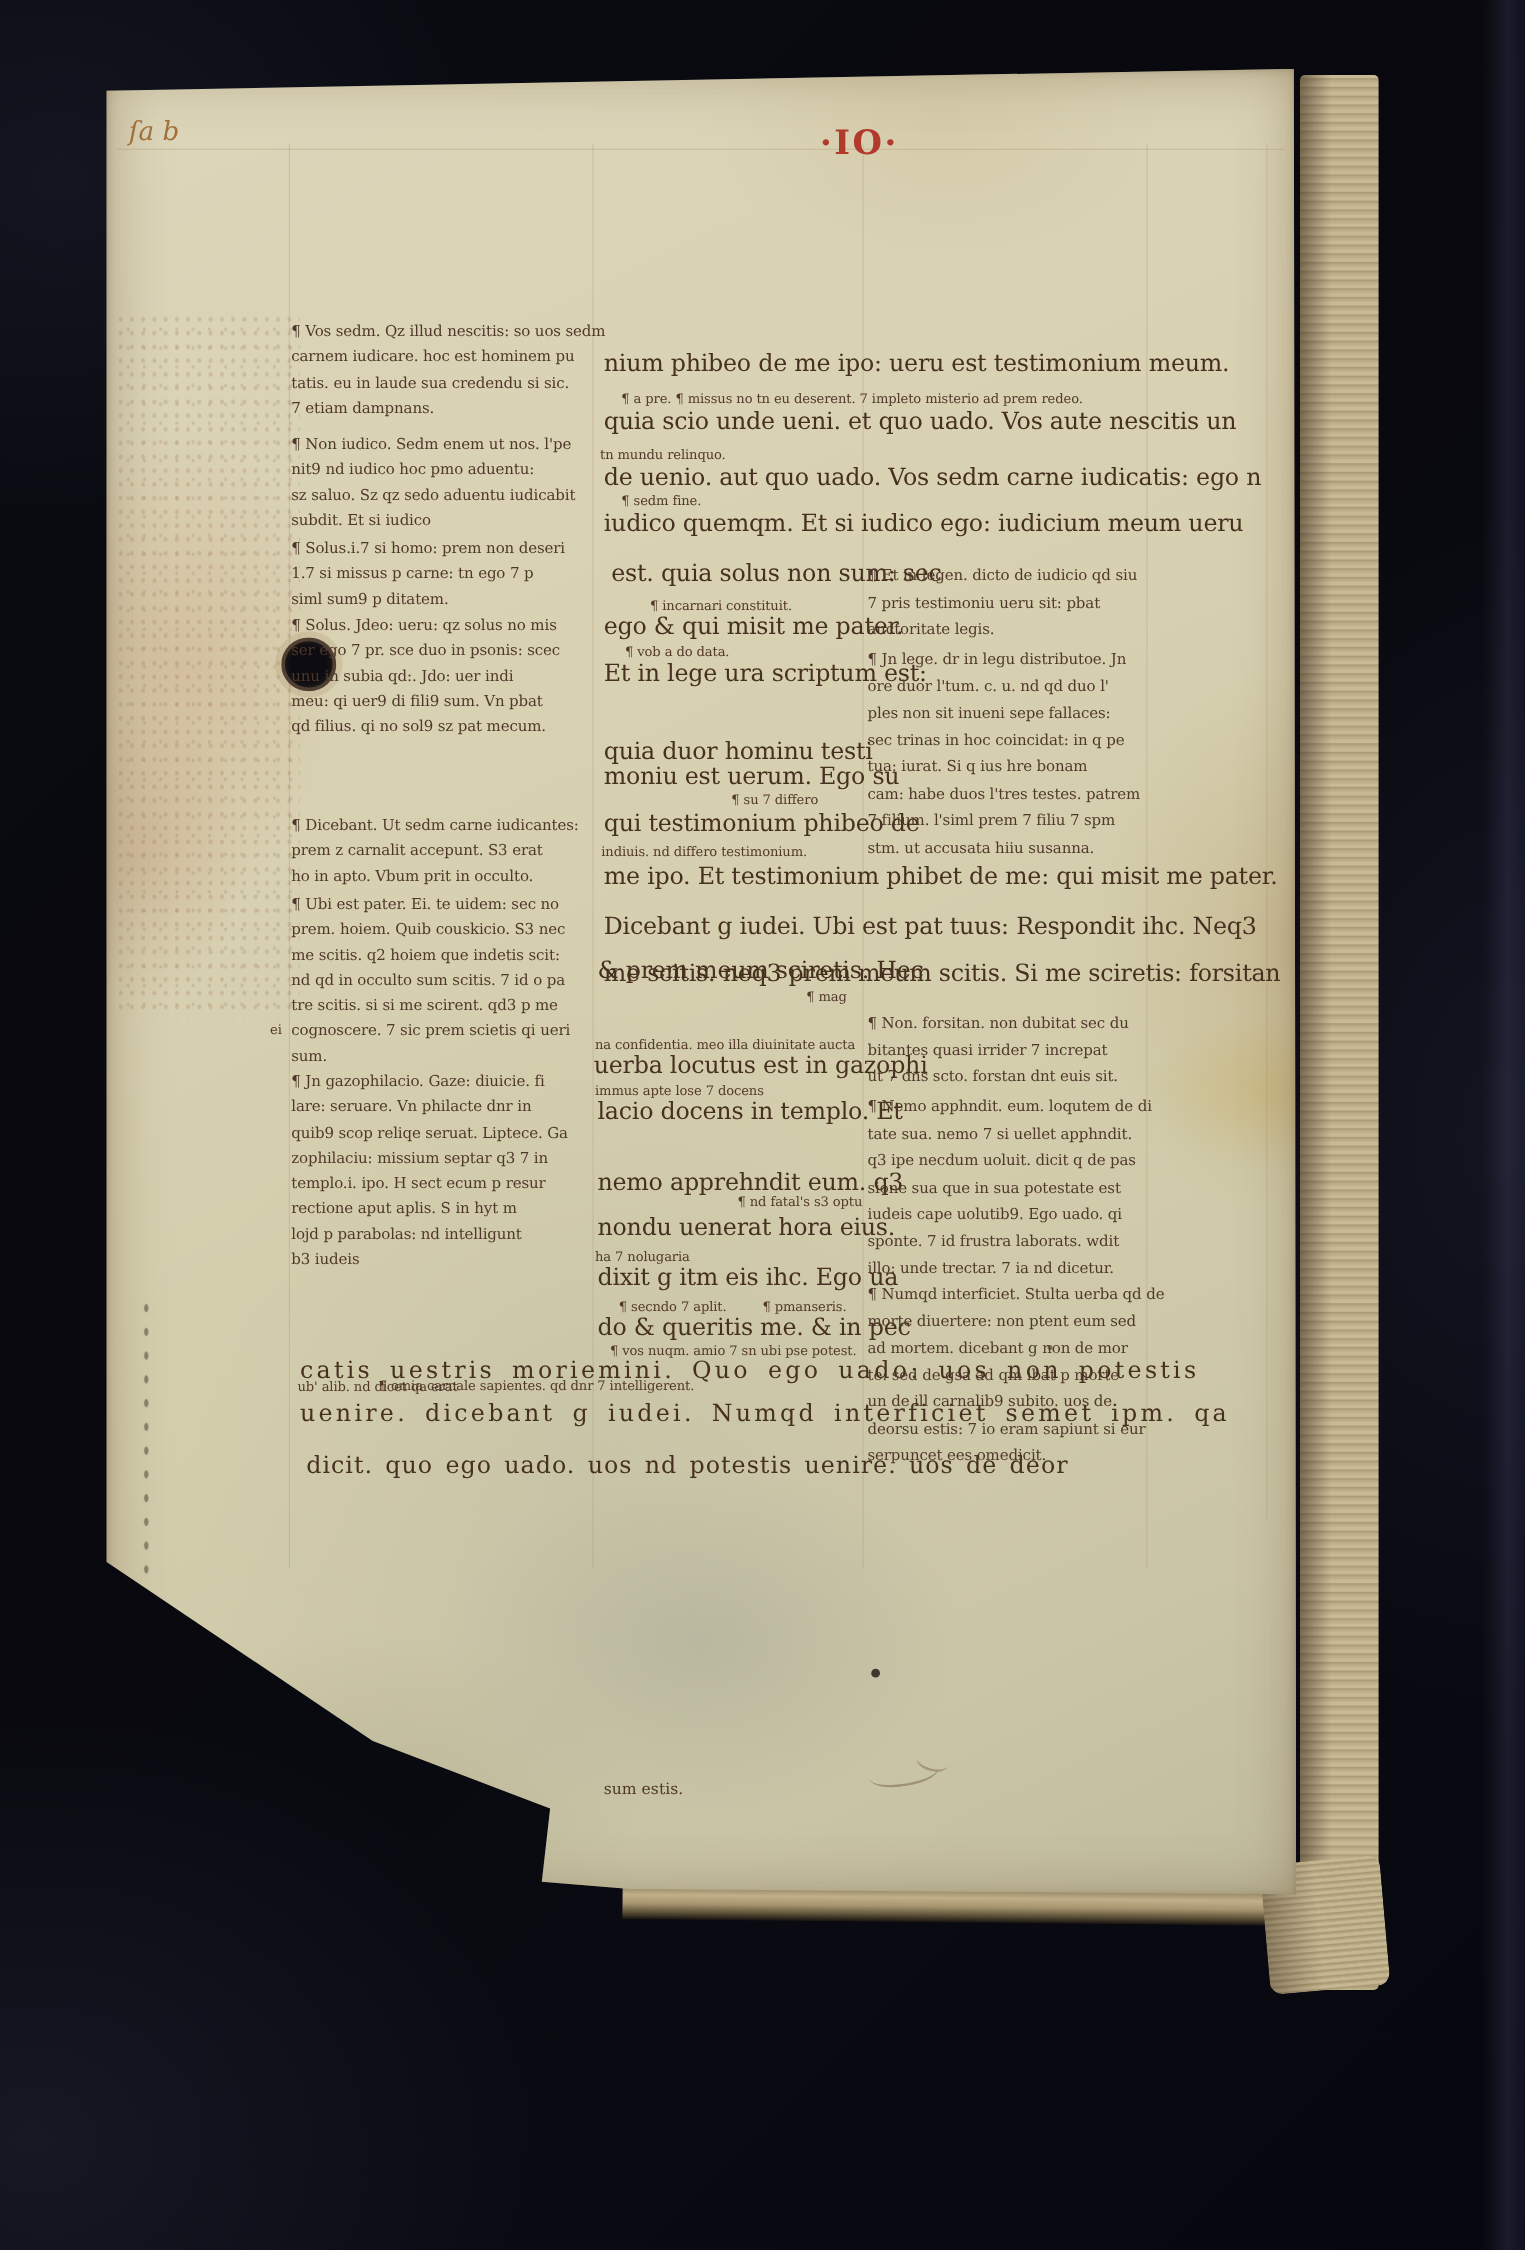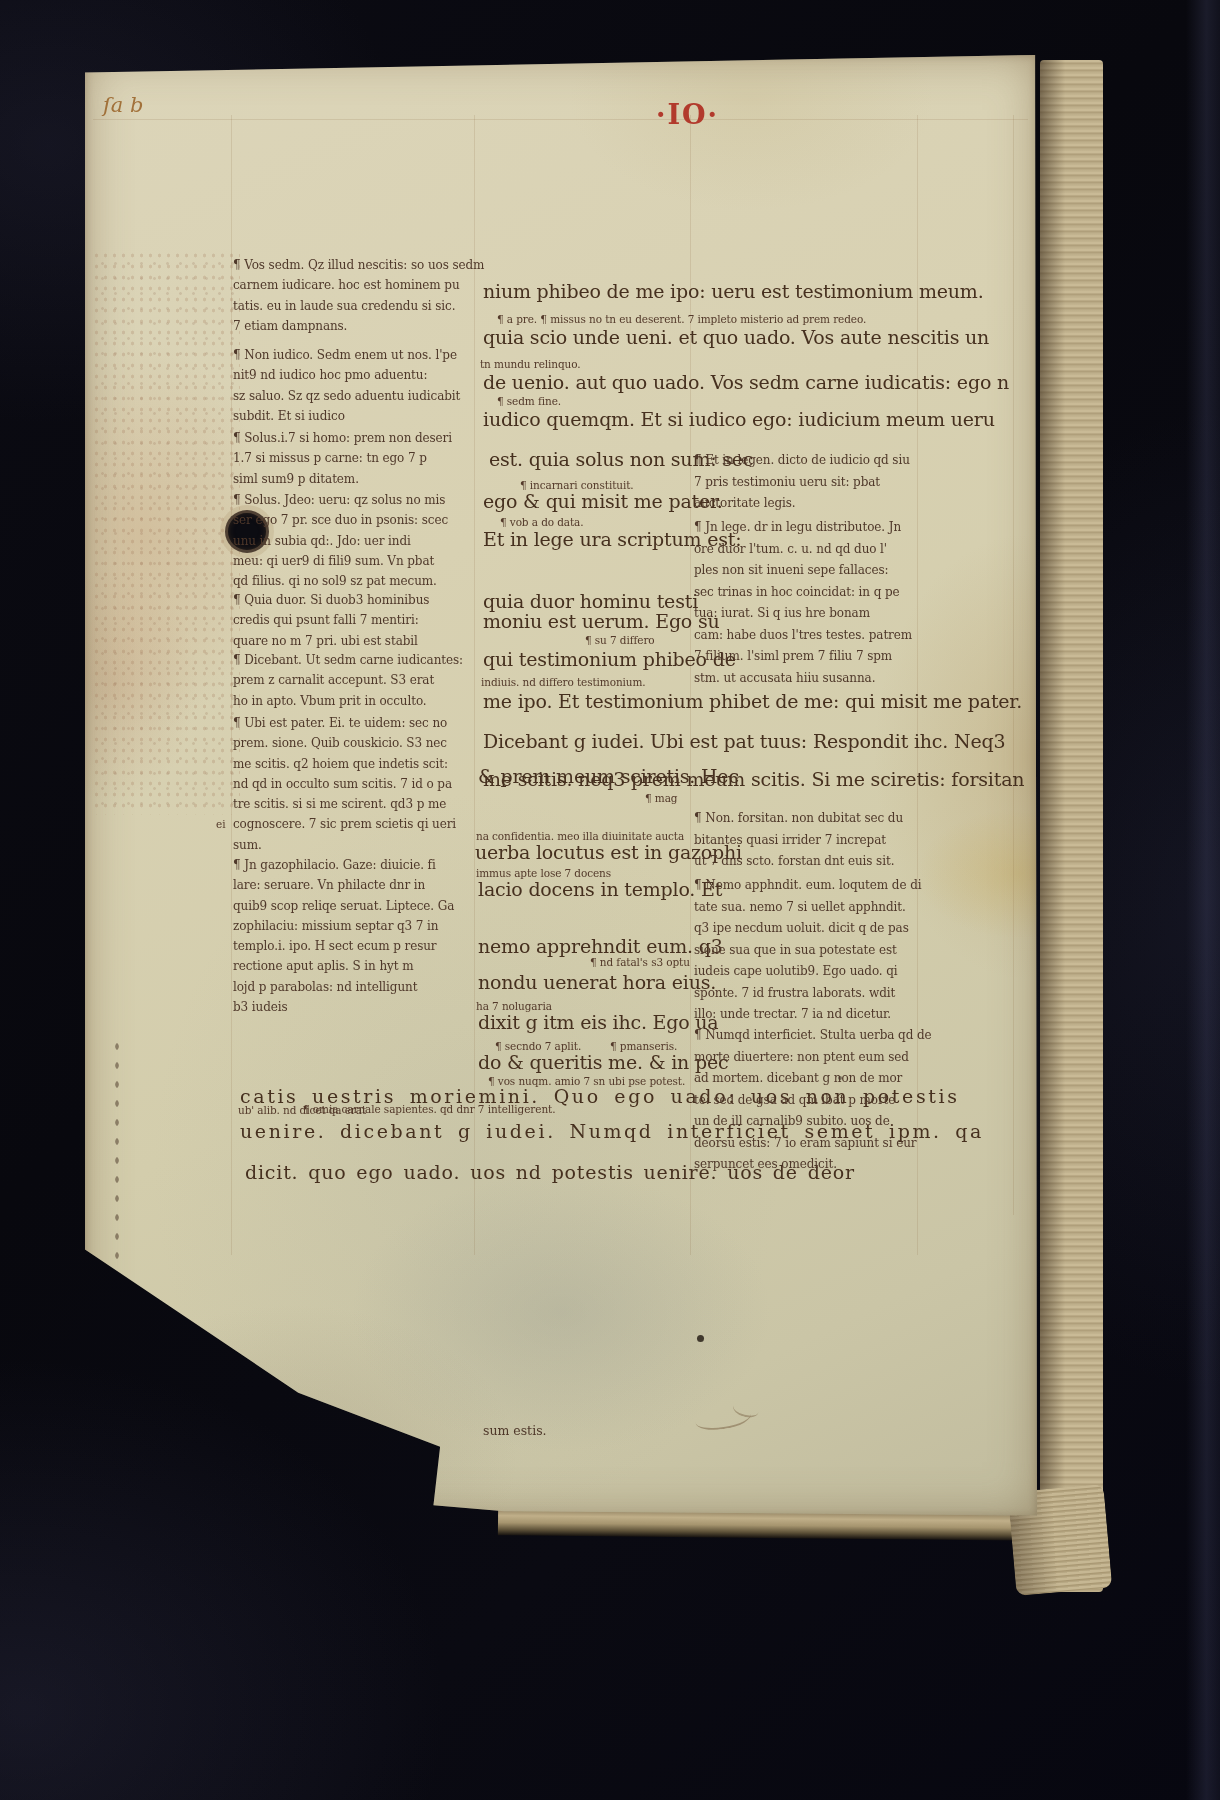--- a/index.html
+++ b/index.html
@@ -166,33 +166,28 @@
       <div class="ln">1.7 si missus p carne: tn ego 7 p</div>
       <div class="ln">siml sum9 p ditatem.</div>
     </div>
   <div class="gloss lg" style="top:435px;">
       <div class="ln">¶ Solus. Jdeo: ueru: qz solus no mis</div>
       <div class="ln">ser ego 7 pr. sce duo in psonis: scec</div>
       <div class="ln">unu in subia qd:. Jdo: uer indi</div>
       <div class="ln">meu: qi uer9 di fili9 sum. Vn pbat</div>
       <div class="ln">qd filius. qi no sol9 sz pat mecum.</div>
     </div>
-  <div class="gloss lg" style="top:535px;">
-      <div class="ln">¶ Quia duor. Si duob3 hominibus</div>
-      <div class="ln">credis qui psunt falli 7 mentiri:</div>
-      <div class="ln">quare no m 7 pri. ubi est stabil</div>
-    </div>
   <div class="gloss lg" style="top:595px;">
       <div class="ln">¶ Dicebant. Ut sedm carne iudicantes:</div>
       <div class="ln">prem z carnalit accepunt. S3 erat</div>
       <div class="ln">ho in apto. Vbum prit in occulto.</div>
     </div>
   <div class="gloss lg" style="top:658px;">
       <div class="ln">¶ Ubi est pater. Ei. te uidem: sec no</div>
-      <div class="ln">prem. sione. Quib couskicio. S3 nec</div>
+      <div class="ln">prem. hoiem. Quib couskicio. S3 nec</div>
       <div class="ln">me scitis. q2 hoiem que indetis scit:</div>
       <div class="ln">nd qd in occulto sum scitis. 7 id o pa</div>
       <div class="ln">tre scitis. si si me scirent. qd3 p me</div>
       <div class="ln">cognoscere. 7 sic prem scietis qi ueri</div>
       <div class="ln">sum.</div>
     </div>
   <div class="gloss lg" style="top:800px;">
       <div class="ln">¶ Jn gazophilacio. Gaze: diuicie. fi</div>
       <div class="ln">lare: seruare. Vn philacte dnr in</div>
       <div class="ln">quib9 scop reliqe seruat. Liptece. Ga</div>

